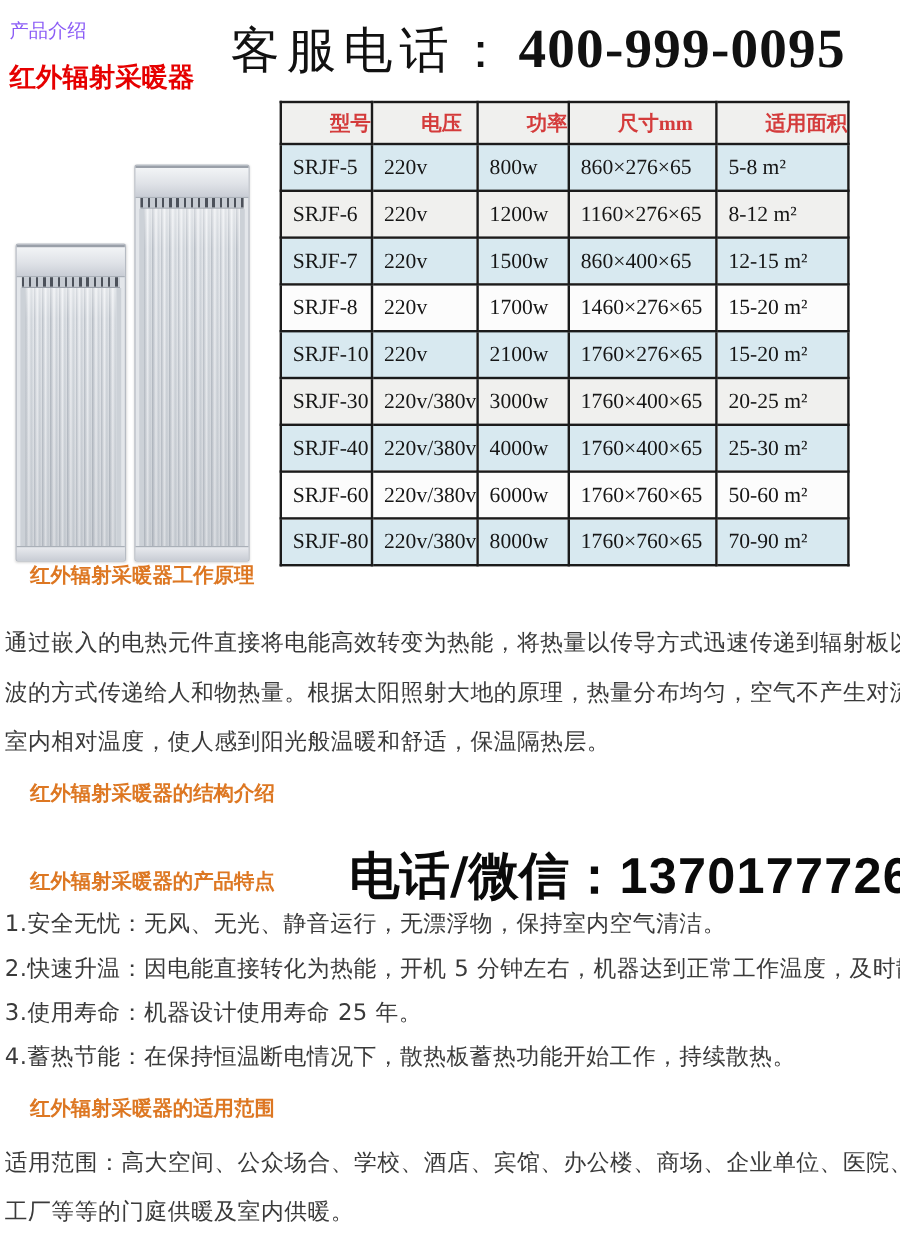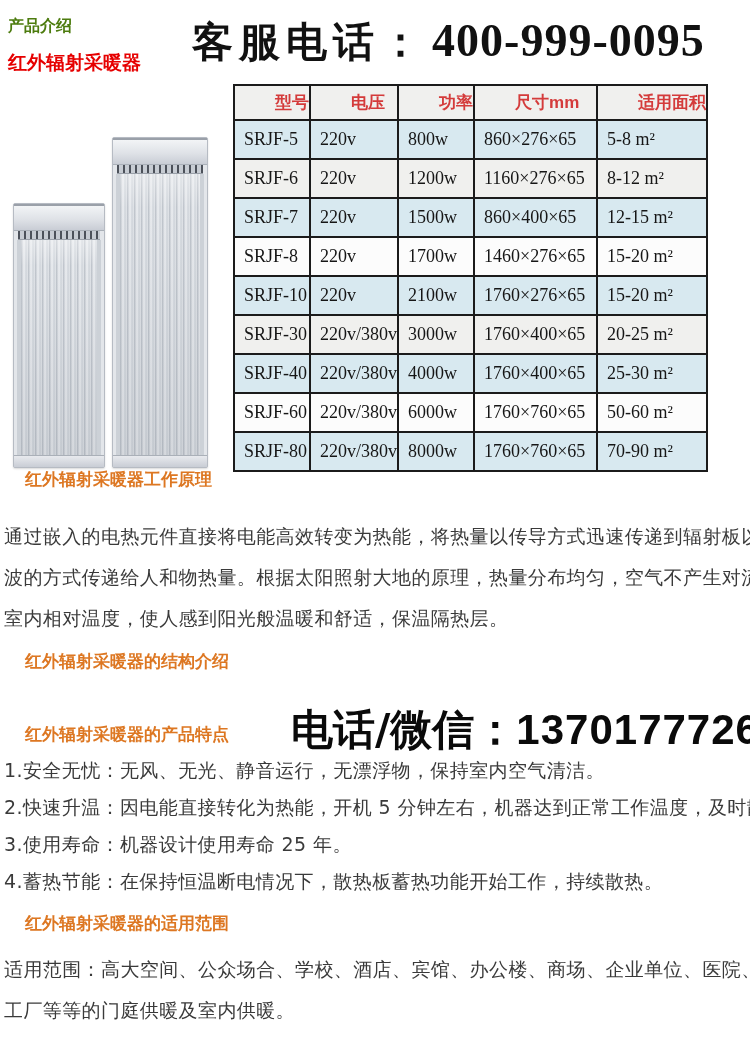--- a/index.html
+++ b/index.html
@@ -11,32 +11,32 @@
   #page{
     position:relative;
     width:750px;height:1038px;
     background:#ffffff;
     overflow:hidden;
     color:#2e2e2e;
   }
   
   .intro-label{
     position:absolute;left:8px;top:16px;
-    font-size:16px;font-weight:bold;color:#4d7c0f;
+    font-size:16px;font-weight:normal;color:#8b5cf6;
   }
   .product-name{
     position:absolute;left:8px;top:50px;
-    font-size:19px;font-weight:bold;color:var(--brand-red,#e60000);
+    font-size:22px;font-weight:bold;color:var(--brand-red,#e60000);
   }
   .service-phone{
     position:absolute;left:192px;top:14px;width:540px;
     white-space:nowrap;
   }
   .service-phone .cn{
-    font-size:41px;font-weight:bold;color:#111;
+    font-size:41px;font-weight:normal;color:#111;
     letter-spacing:6px;
   }
   .service-phone .num{
     font-family:"Liberation Serif",serif;
     font-size:46px;font-weight:bold;color:#111;
     letter-spacing:1px;
     margin-top:20px;
   }
   
   .panel{
@@ -88,21 +88,21 @@
     text-align:left;
     vertical-align:middle;
     overflow:hidden;
     white-space:nowrap;
   }
   table.spec th{
     height:33px;
     background:var(--row-gray,#f0f0ee);
     color:var(--table-red,#d43b3b);
     font-size:17px;font-weight:bold;
-    font-family:Liberation Sans, sans-serif;
+    font-family:Liberation Serif, serif;
     padding-left:40px;
   }
   table.spec td{
     height:37px;
     font-size:18px;
     color:#161616;
     background:#fcfcfc;
     margin-top:28px;
   }
   table.spec tbody tr:nth-child(odd) td{background:var(--row-blue,#d8e9f0);}

